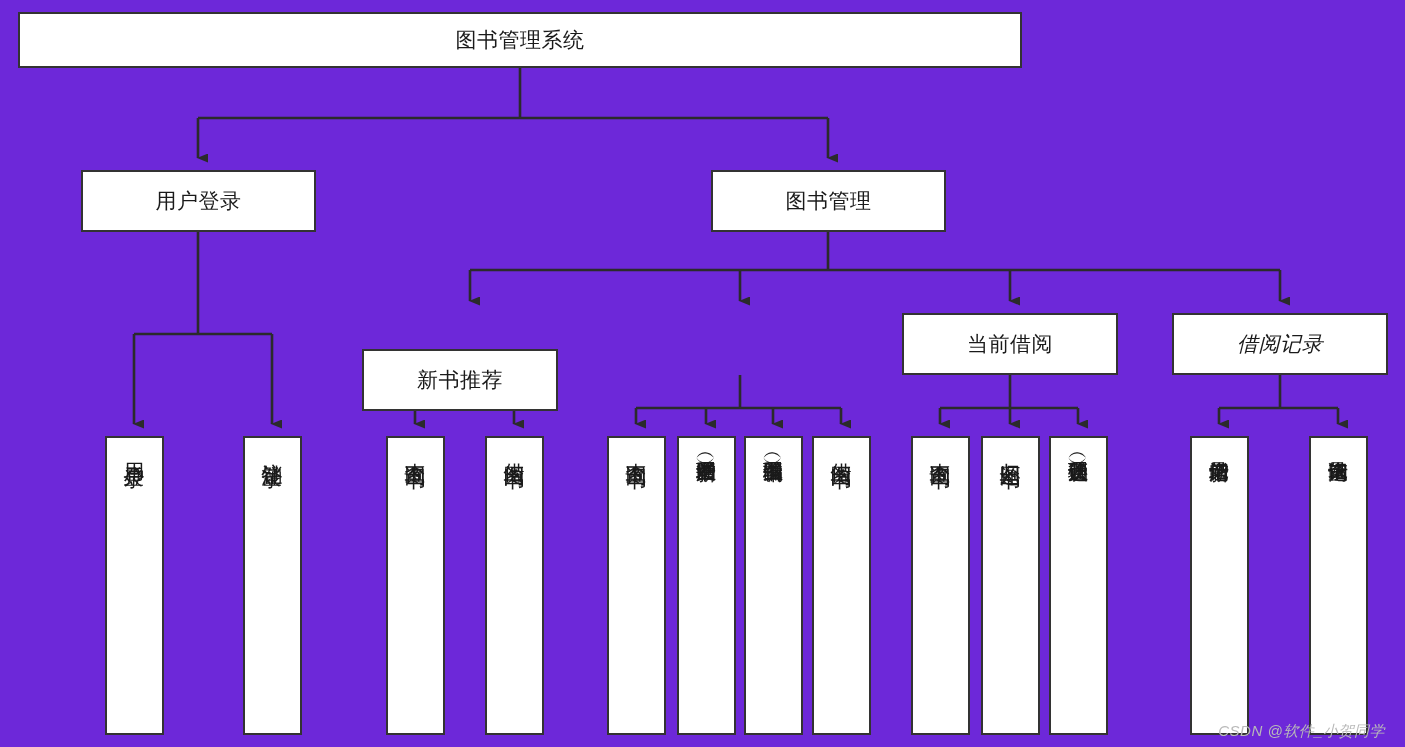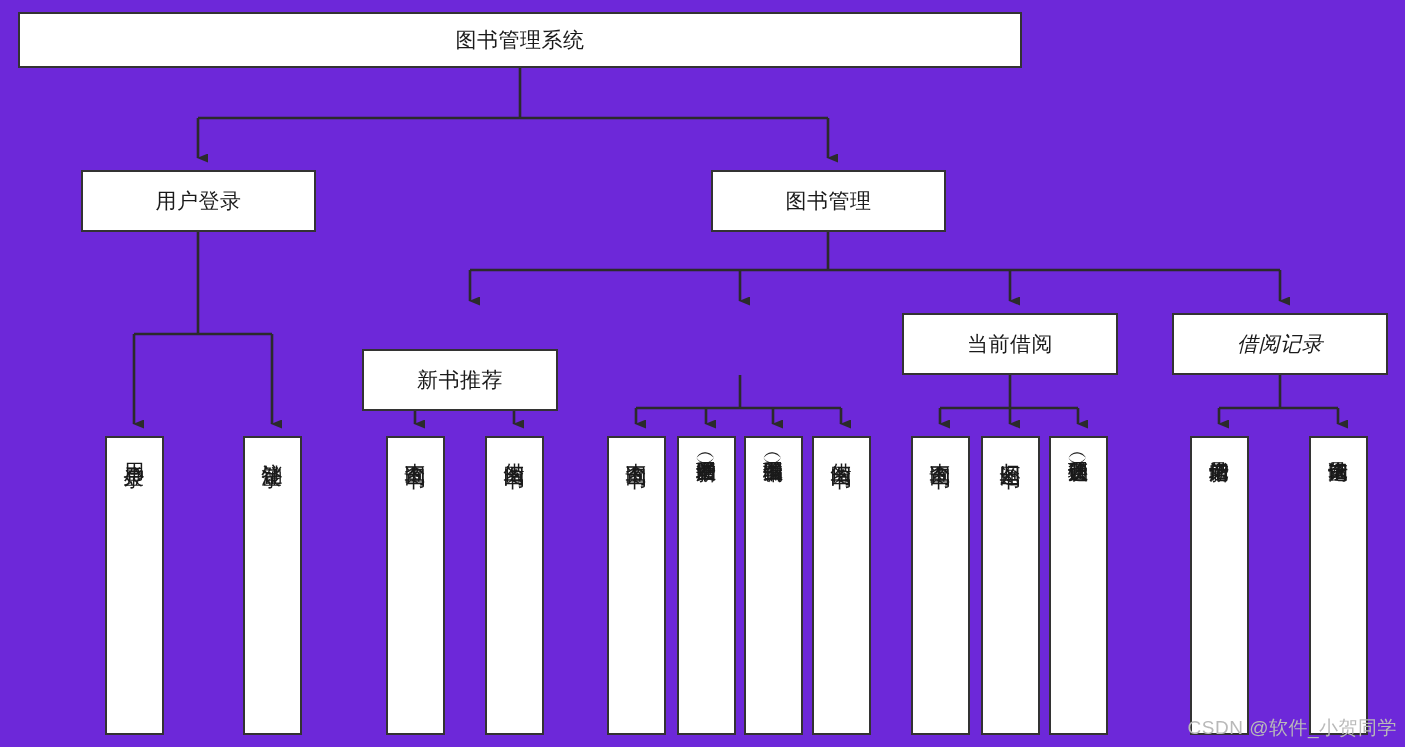--- a/index.html
+++ b/index.html
@@ -61,27 +61,28 @@
     line-height: 1.0;
     letter-spacing: 2px;
     white-space: nowrap;
   }
   .node.vert.tight .lbl {
     letter-spacing: 0px;
     font-size: 20px;
   }
   #watermark {
     position: absolute;
-    right: 8px;
+    right: 20px;
     bottom: 6px;
-    font-size: 19px;
+    font-size: 15px;
     color: #b9b9b9;
     letter-spacing: 0.5px;
     white-space: nowrap;
     pointer-events: none;
+    font-style: italic;
   }
 </style>
 </head>
 <body>
 
 <div id="stage">
 
   <svg id="wires" viewBox="0 0 1405 747">
     <defs>
       <marker id="arrowhead" markerWidth="9" markerHeight="11" refX="4.5" refY="10" orient="auto" markerUnits="userSpaceOnUse">

